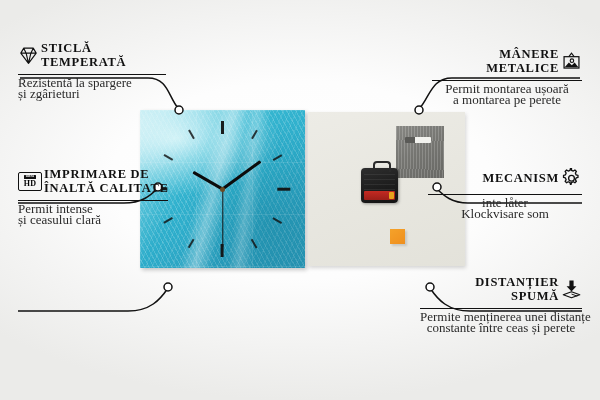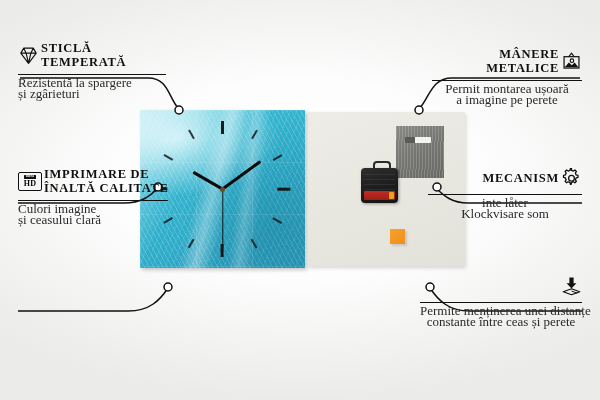--- a/index.html
+++ b/index.html
@@ -194,41 +194,41 @@
       <div class="ico hd">
         <b>ultra</b>
         <span>HD</span>
       </div>
       <div>
         <div class="ttl">IMPRIMARE DE</div>
         <div class="ttl">ÎNALTĂ CALITATE</div>
       </div>
     </div>
     <div class="rule"></div>
-    <div class="sub">Culori imagine</div>
+    <div class="sub">Permit intense</div>
     <div class="sub">și ceasului clară</div>
   </div>
 
 
   <div class="callout right" style="left:432px;top:48px;width:150px;">
     <div class="head">
       <div>
         <div class="ttl">MÂNERE</div>
         <div class="ttl">METALICE</div>
       </div>
       <svg class="ico" viewBox="0 0 24 24">
         <rect x="3.5" y="6.5" width="17" height="13" fill="none" stroke="#111" stroke-width="1.4"></rect>
         <path d="M9 6.5 L12 2.6 L15 6.5" fill="none" stroke="#111" stroke-width="1.3"></path>
         <circle cx="12.5" cy="11" r="2" fill="none" stroke="#111" stroke-width="1.3"></circle>
         <path d="M4.2 18.6 L9 13.2 L12.4 16.4 L15.6 13 L19.8 18.6 Z" fill="#111"></path>
       </svg>
     </div>
     <div class="rule"></div>
     <div class="sub">Permit montarea ușoară</div>
-    <div class="sub">a imagine pe perete</div>
+    <div class="sub">a montarea pe perete</div>
   </div>
 
   <div class="callout right" style="left:428px;top:168px;width:154px;">
     <div class="head">
       <div>
         <div class="ttl">MECANISM</div>
       </div>
       <svg class="ico" viewBox="0 0 24 24">
         <path d="M12 2.6 l2.1 .9 1.8-1.2 1.7 1.7-1.2 1.8 .9 2.1 2.1 .5v2.4l-2.1 .5-.9 2.1 1.2 1.8
                  -1.7 1.7-1.8-1.2-2.1 .9-.5 2.1H10.8l-.5-2.1-2.1-.9-1.8 1.2-1.7-1.7 1.2-1.8-.9-2.1
@@ -236,20 +236,24 @@
         <circle cx="12" cy="11.8" r="3.3" fill="none" stroke="#111" stroke-width="1.5"></circle>
       </svg>
     </div>
     <div class="rule"></div>
     <div class="sub">inte låter</div>
     <div class="sub">Klockvisare som</div>
   </div>
 
   <div class="callout right" style="left:420px;top:276px;width:162px;">
     <div class="head">
+      <div>
+        <div class="ttl">DISTANȚIER</div>
+        <div class="ttl">SPUMĂ</div>
+      </div>
       <svg class="ico" viewBox="0 0 24 24">
         <path d="M9.6 1.8h4.8v6.4h3.2L12 14.2 6.4 8.2h3.2z" fill="#111"></path>
         <path d="M12 14.6 L21.4 18 L12 21.4 L2.6 18 Z" fill="none" stroke="#111" stroke-width="1.4" stroke-linejoin="round"></path>
         <path d="M12 17.2 L18.6 19.6" fill="none" stroke="#111" stroke-width="1.1"></path>
       </svg>
     </div>
     <div class="rule"></div>
     <div class="sub">Permite menținerea unei distanțe</div>
     <div class="sub">constante între ceas și perete</div>
   </div>

